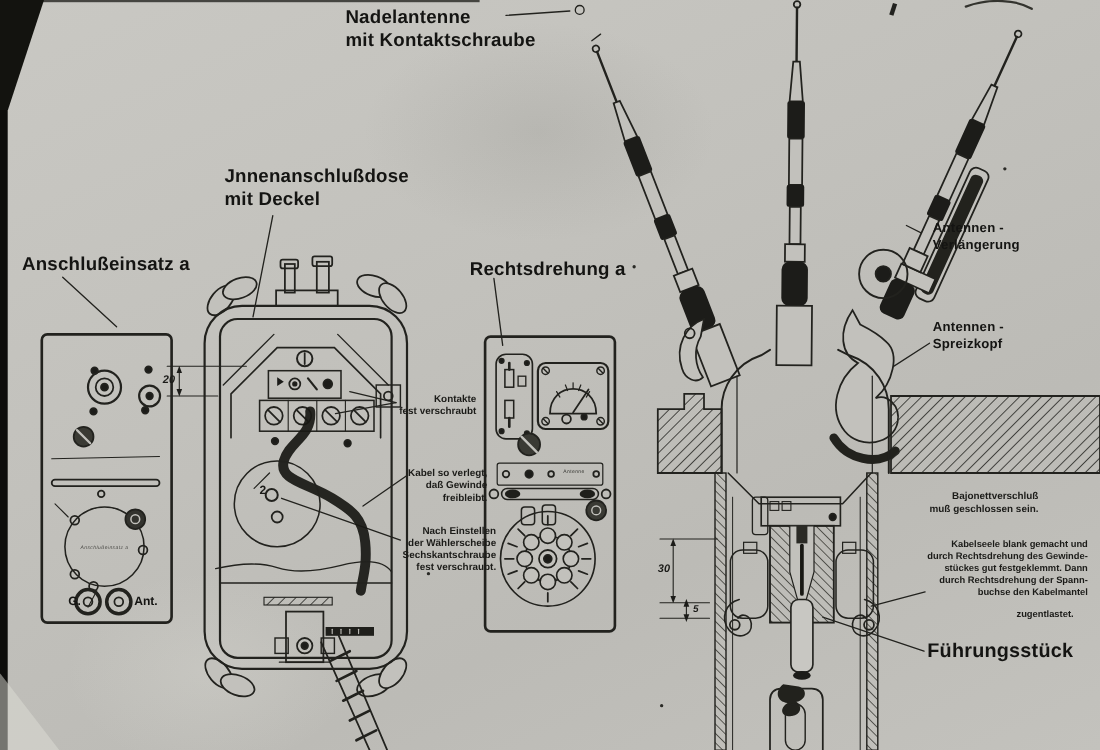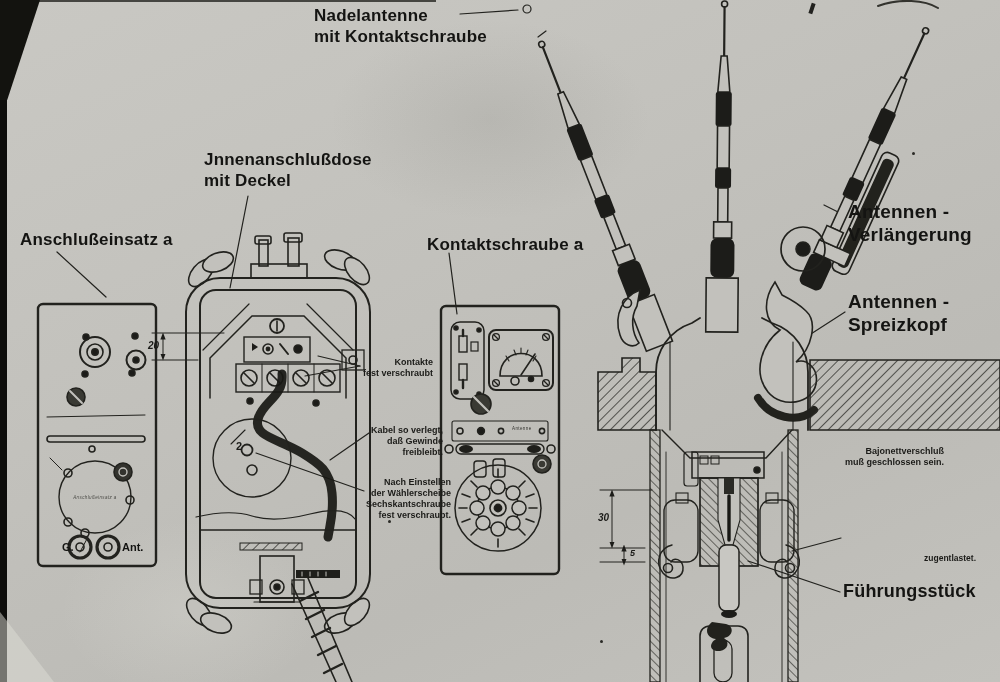--- a/index.html
+++ b/index.html
@@ -16,21 +16,21 @@
   .edge-top{position:absolute;left:0;top:0;width:436px;height:2px;background:rgba(25,25,22,.75);}
   .corner-tl{position:absolute;left:0;top:0;width:40px;height:100px;background:#13130f;
     clip-path:polygon(0 0,100% 0,18% 100%,0 100%);}
   .corner-bl{position:absolute;left:0;top:612px;width:54px;height:70px;background:rgba(222,221,214,.5);
     clip-path:polygon(0 0,100% 100%,0 100%);}
   .scratch-tr{position:absolute;left:810px;top:3px;width:4px;height:11px;background:#22221f;transform:rotate(18deg);}
   .speck{position:absolute;width:3px;height:3px;border-radius:50%;background:#2a2a26;}
   svg.art{position:absolute;left:0;top:0;}
   .lbl{position:absolute;font-weight:700;font-size:17px;line-height:1.22;letter-spacing:.2px;
     white-space:pre-line;color:#141412;}
-  .lbl.r{font-size:19px;}
+  .lbl.r{font-size:12px;}
   .ann{position:absolute;font-weight:700;font-size:9px;line-height:11px;white-space:pre-line;color:#1b1b18;text-align:right;}
   .ann.w6{font-weight:600;}
   .dim{position:absolute;font-weight:700;font-size:10px;font-style:italic;color:#1b1b18;text-align:center;}
   .tinytxt{position:absolute;font-size:4.5px;color:#33332f;letter-spacing:.4px;}
   .tinytxt.it{font-style:italic;opacity:.85;}
   .term{position:absolute;font-weight:700;font-size:11px;color:#141412;}
 </style>
 </head>
 <body>
 
@@ -405,38 +405,43 @@
 
       <path d="M878 6 C900 -2 925 0 938 8" stroke="#33332e" stroke-width="2"></path>
     </g>
   </svg>
 
   <div class="lbl" style="left:314px;top:6px">Nadelantenne
 mit Kontaktschraube</div>
   <div class="lbl" style="left:204px;top:150px">Jnnenanschlußdose
 mit Deckel</div>
   <div class="lbl" style="left:20px;top:230px">Anschlußeinsatz a</div>
-  <div class="lbl" style="left:427px;top:235px">Kontaktschraube a</div>
+  <div class="lbl" style="left:427px;top:235px">Rechtsdrehung a</div>
   <div class="lbl r" style="left:848px;top:200px">Antennen -
 Verlängerung</div>
   <div class="lbl r" style="left:848px;top:290px">Antennen -
 Spreizkopf</div>
   <div class="lbl" style="left:843px;top:581px;font-size:18px">Führungsstück</div>
 
   <div class="ann" style="left:363px;top:357px">Kontakte
 fest verschraubt</div>
   <div class="ann" style="left:371px;top:425px">Kabel so verlegt,
 daß Gewinde
 freibleibt.</div>
   <div class="ann" style="left:366px;top:477px">Nach Einstellen
 der Wählerscheibe
 Sechskantschraube
 fest verschraubt.</div>
   <div class="ann w6" style="left:845px;top:446px">Bajonettverschluß
 muß geschlossen sein.</div>
+  <div class="ann w6" style="left:843px;top:489px;font-size:8.5px">Kabelseele blank gemacht und
+durch Rechtsdrehung des Gewinde-
+stückes gut festgeklemmt. Dann
+durch Rechtsdrehung der Spann-
+buchse den Kabelmantel</div>
   <div class="ann w6" style="left:843px;top:553px;width:133px;text-align:right;font-size:8.5px">zugentlastet.</div>
 
   <div class="dim" style="left:148px;top:340px">20</div>
   <div class="dim" style="left:598px;top:512px">30</div>
   <div class="dim" style="left:630px;top:548px;font-size:9px">5</div>
   <div class="dim" style="left:236px;top:440px;font-size:11px;font-style:normal">2</div>
 
   <div class="term" style="left:62px;top:541px">G.</div>
   <div class="term" style="left:122px;top:541px">Ant.</div>
   <div class="tinytxt it" style="left:66px;top:495px;width:58px;text-align:center">Anschlußeinsatz a</div>

